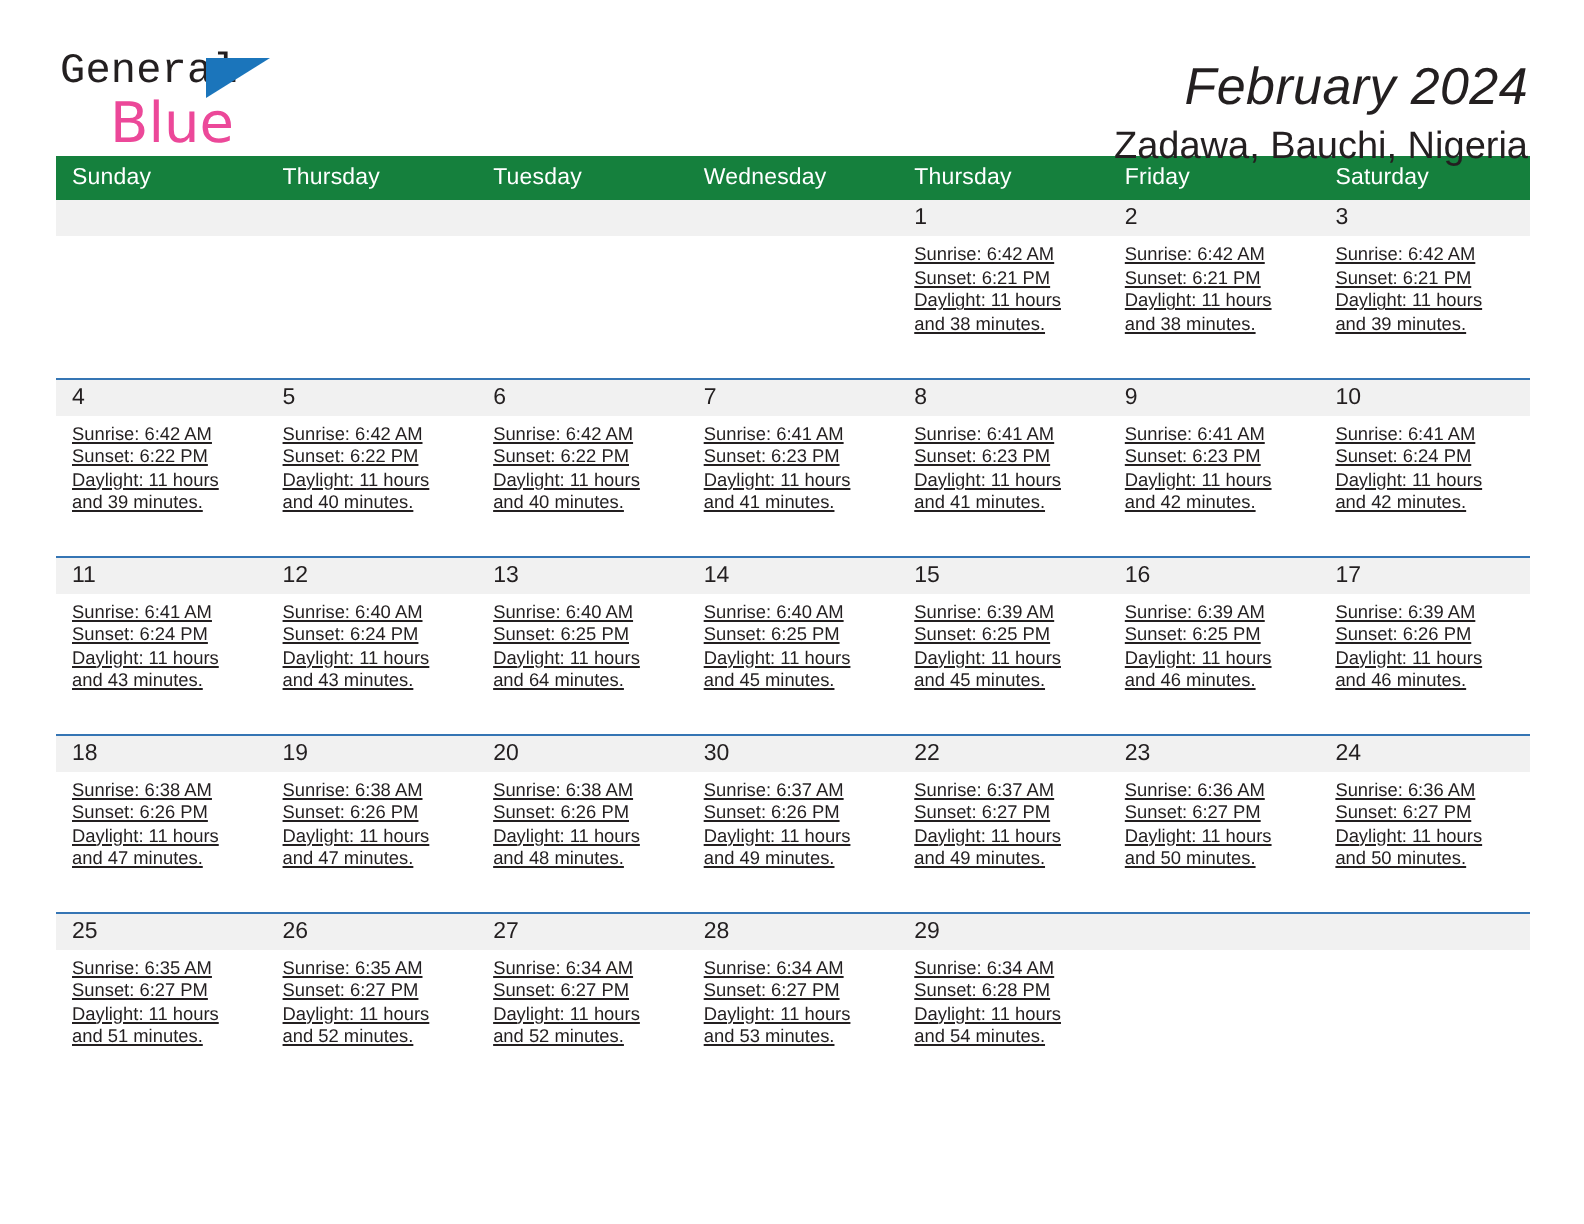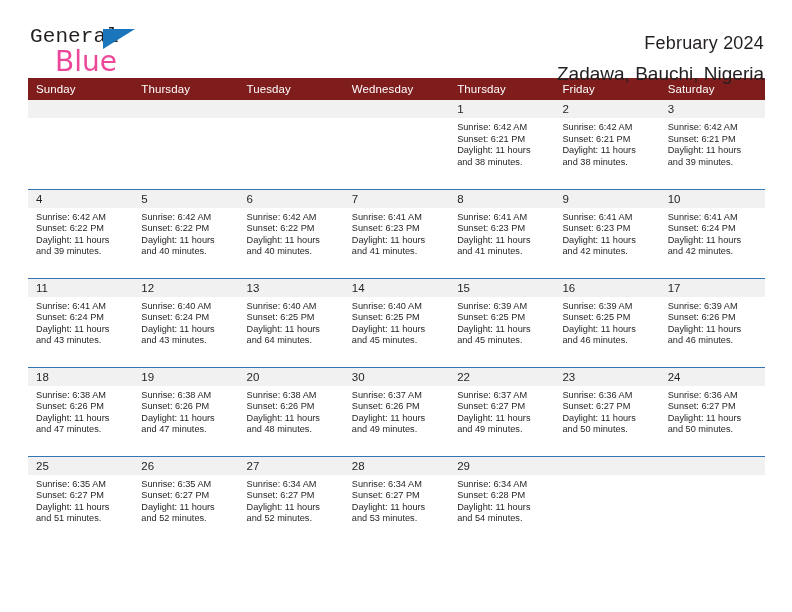--- a/index.html
+++ b/index.html
@@ -57,45 +57,46 @@
     left: 73px;
     top: 3px;
     width: 0;
     height: 0;
     border-left: 32px solid #1b75bb;
     border-bottom: 20px solid transparent;
   }
 
   .title-block { text-align: right; padding-top: 1px; }
   .cal-title {
-    font-size: 18px;
+    font-size: 26px;
     font-weight: normal;
     color: #231f20;
     letter-spacing: .2px;
     line-height: 32px;
     font-family: "Liberation Sans", sans-serif;
+    font-style: italic;
   }
   .cal-subtitle {
     font-size: 19px;
     color: #231f20;
     margin-top: 7px;
     line-height: 16px;
   }
 
   
   .cal-wrap { padding: 0 27px 0 28px; }
 
   table.calendar {
     width: 737px;
     border-collapse: collapse;
     table-layout: fixed;
   }
 
   table.calendar thead th {
-    background: #7f1d1d;
+    background: #15803d;
     color: #ffffff;
     font-size: 11.5px;
     font-weight: normal;
     text-align: left;
     padding: 5px 0 5px 8px;
     height: 21px;
     letter-spacing: .1px;
   }
 
   table.calendar td {
@@ -115,20 +116,21 @@
     padding: 3px 0 3px 8px;
     height: 18px;
     line-height: 12px;
   }
 
   .dayinfo {
     padding: 4px 7px 0 8px;
     font-size: 9.2px;
     line-height: 11.6px;
     color: #231f20;
+    text-decoration: underline;
   }
   .dayinfo div { white-space: nowrap; }
 </style>
 </head>
 <body>
 
 <div class="page">
 
   <div class="top-bar">
 

